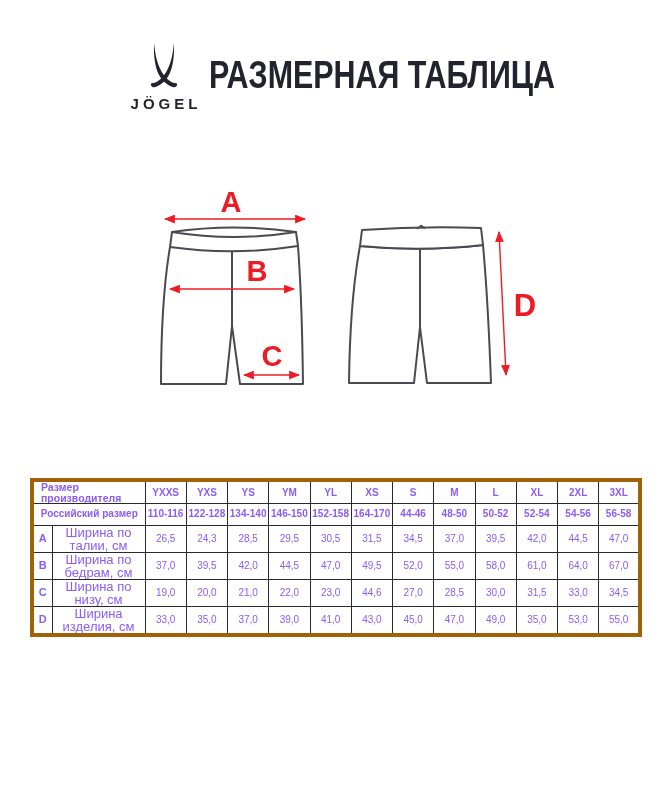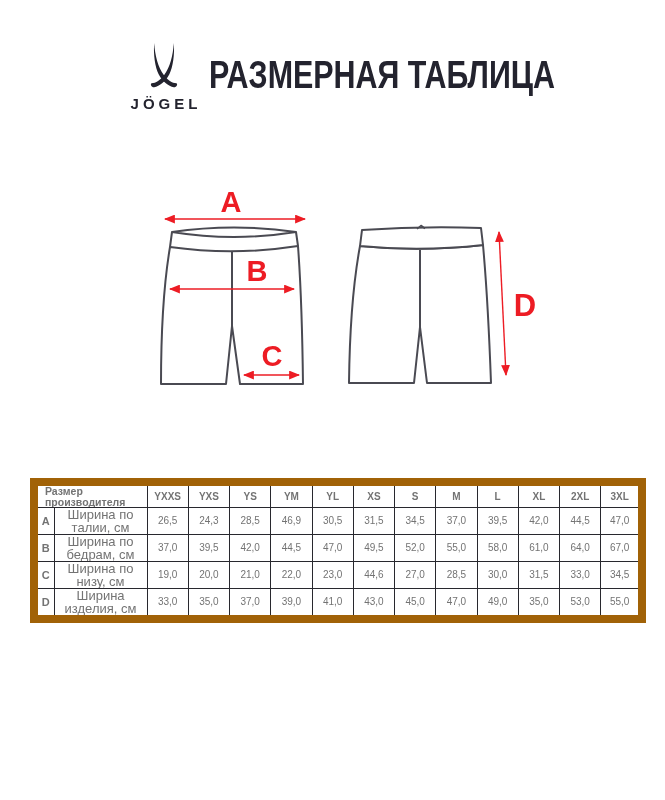--- a/index.html
+++ b/index.html
@@ -9,21 +9,21 @@
   .logo{position:absolute;left:124px;top:43px;width:80px;text-align:center;}
   .logo svg{display:block;margin:0 auto;}
   .wordmark{display:block;margin-top:2px;font-weight:bold;font-size:15px;letter-spacing:4px;
             color:#23232e;padding-left:4px;}
   .title{position:absolute;left:209px;top:53px;font-size:39px;font-weight:bold;color:#23232e;
          white-space:nowrap;transform:scaleX(0.78);transform-origin:left top;letter-spacing:0;}
   
   .diagram{position:absolute;left:130px;top:175px;width:430px;height:235px;}
   
   .size-table{position:absolute;left:30px;top:478px;width:608px;border-collapse:collapse;
-              table-layout:fixed;color:#737373;border:8px solid #a16207;}
+              table-layout:fixed;color:#8b5cf6;border:4px solid #a16207;}
   .size-table th,.size-table td{border:1px solid #28282e;text-align:center;padding:0;
               font-size:10px;font-weight:normal;height:20.5px;line-height:1;overflow:hidden;}
   .size-table .hdr{font-weight:bold;}
   .size-table .lbl-left{text-align:left;padding-left:7px;font-size:10.5px;}
   .size-table .letter{font-weight:bold;font-size:11px;}
   .size-table .rowlabel{font-size:13px;}
 </style>
 </head>
 <body>
 
@@ -102,26 +102,41 @@
           <th class="hdr">YL</th>
           <th class="hdr">XS</th>
           <th class="hdr">S</th>
           <th class="hdr">M</th>
           <th class="hdr">L</th>
           <th class="hdr">XL</th>
           <th class="hdr">2XL</th>
           <th class="hdr">3XL</th>
         </tr>
         <tr>
+          <th class="hdr" colspan="2">Российский размер</th>
+          <th class="hdr">110-116</th>
+          <th class="hdr">122-128</th>
+          <th class="hdr">134-140</th>
+          <th class="hdr">146-150</th>
+          <th class="hdr">152-158</th>
+          <th class="hdr">164-170</th>
+          <th class="hdr">44-46</th>
+          <th class="hdr">48-50</th>
+          <th class="hdr">50-52</th>
+          <th class="hdr">52-54</th>
+          <th class="hdr">54-56</th>
+          <th class="hdr">56-58</th>
+        </tr>
+        <tr>
           <th class="letter">A</th>
           <td class="rowlabel">Ширина по талии, см</td>
           <td>26,5</td>
           <td>24,3</td>
           <td>28,5</td>
-          <td>46,9</td>
+          <td>29,5</td>
           <td>30,5</td>
           <td>31,5</td>
           <td>34,5</td>
           <td>37,0</td>
           <td>39,5</td>
           <td>42,0</td>
           <td>44,5</td>
           <td>47,0</td>
         </tr>
         <tr>

